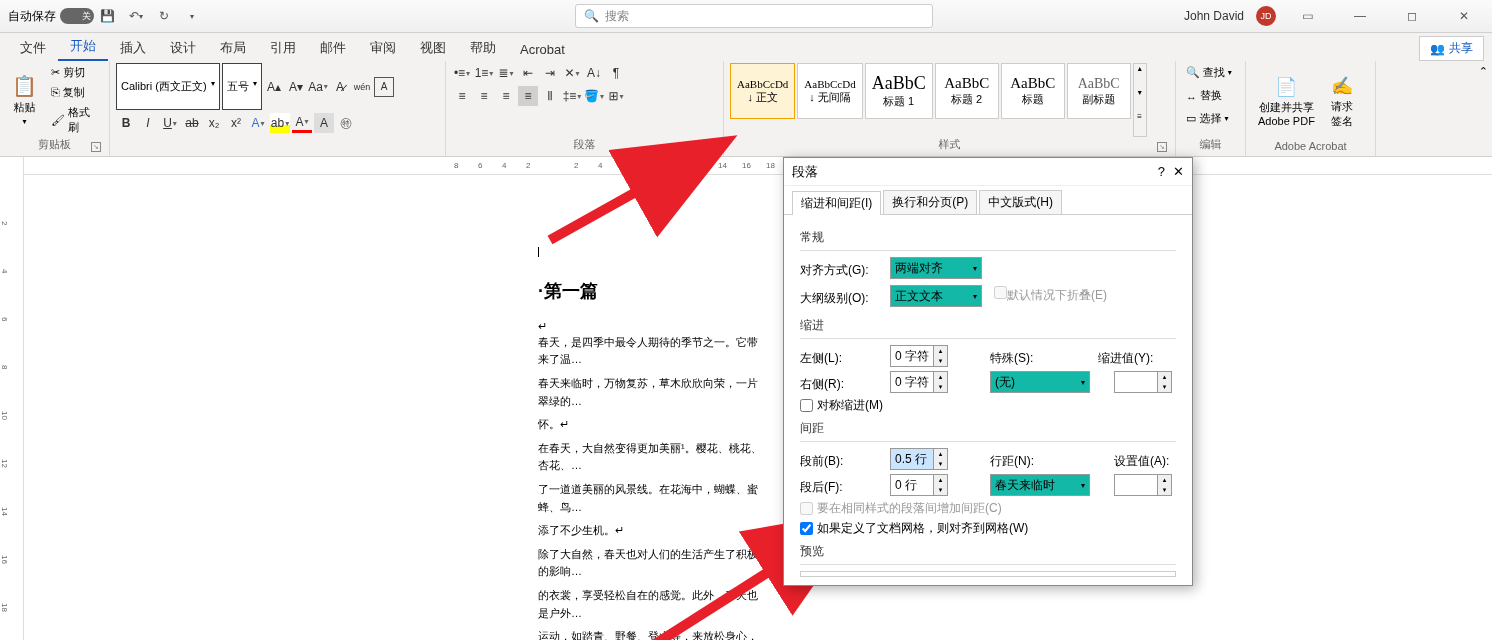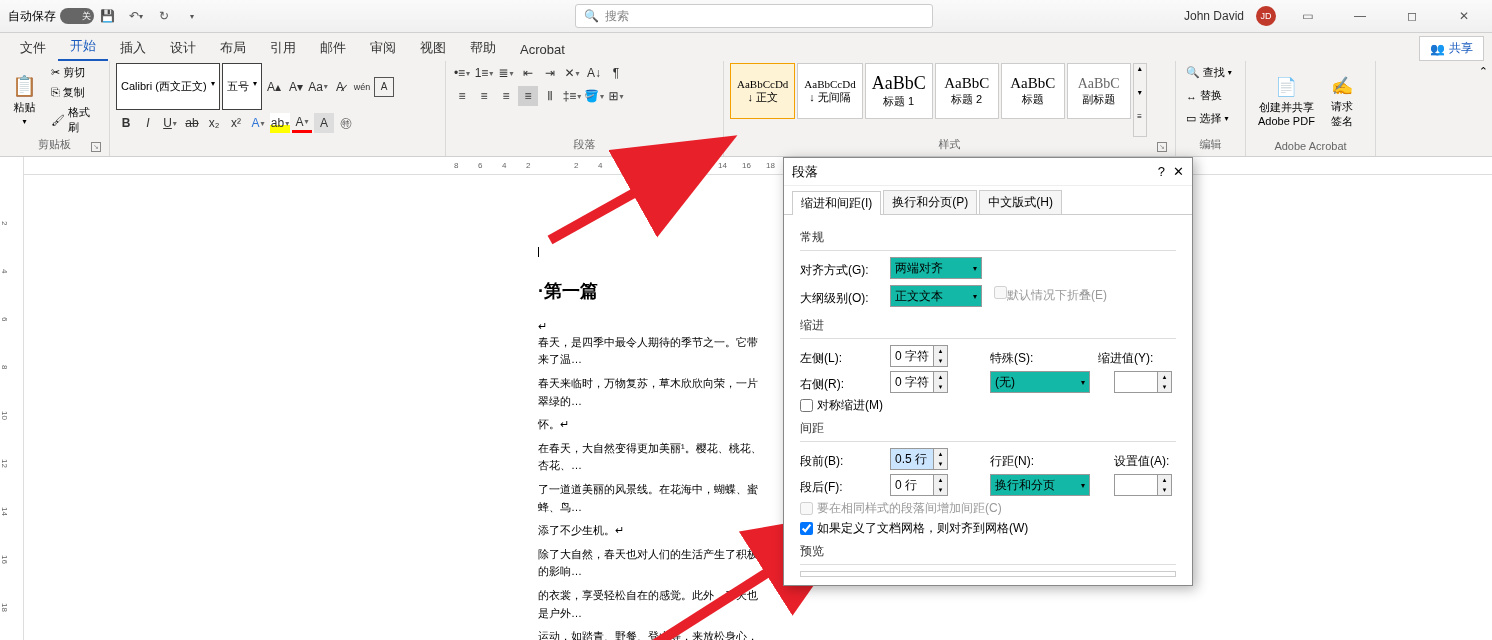--- a/index.html
+++ b/index.html
@@ -450,21 +450,21 @@
     <div class="frow">
       <label style="width:78px">段后(F):</label>
       <div class="spin">
           <input value="0 行" style="">
           <div class="arrows">
             <div>▴</div>
             <div>▾</div>
           </div>
         </div>
       <div class="select" style="width:100px;margin-left:30px">
-          <span>换行和分页</span>
+          <span>春天来临时</span>
           <span style="font-size:8px">▾</span>
         </div>
       <div class="spin" style="margin-left:12px">
           <input style="">
           <div class="arrows">
             <div>▴</div>
             <div>▾</div>
           </div>
         </div>
     </div>

